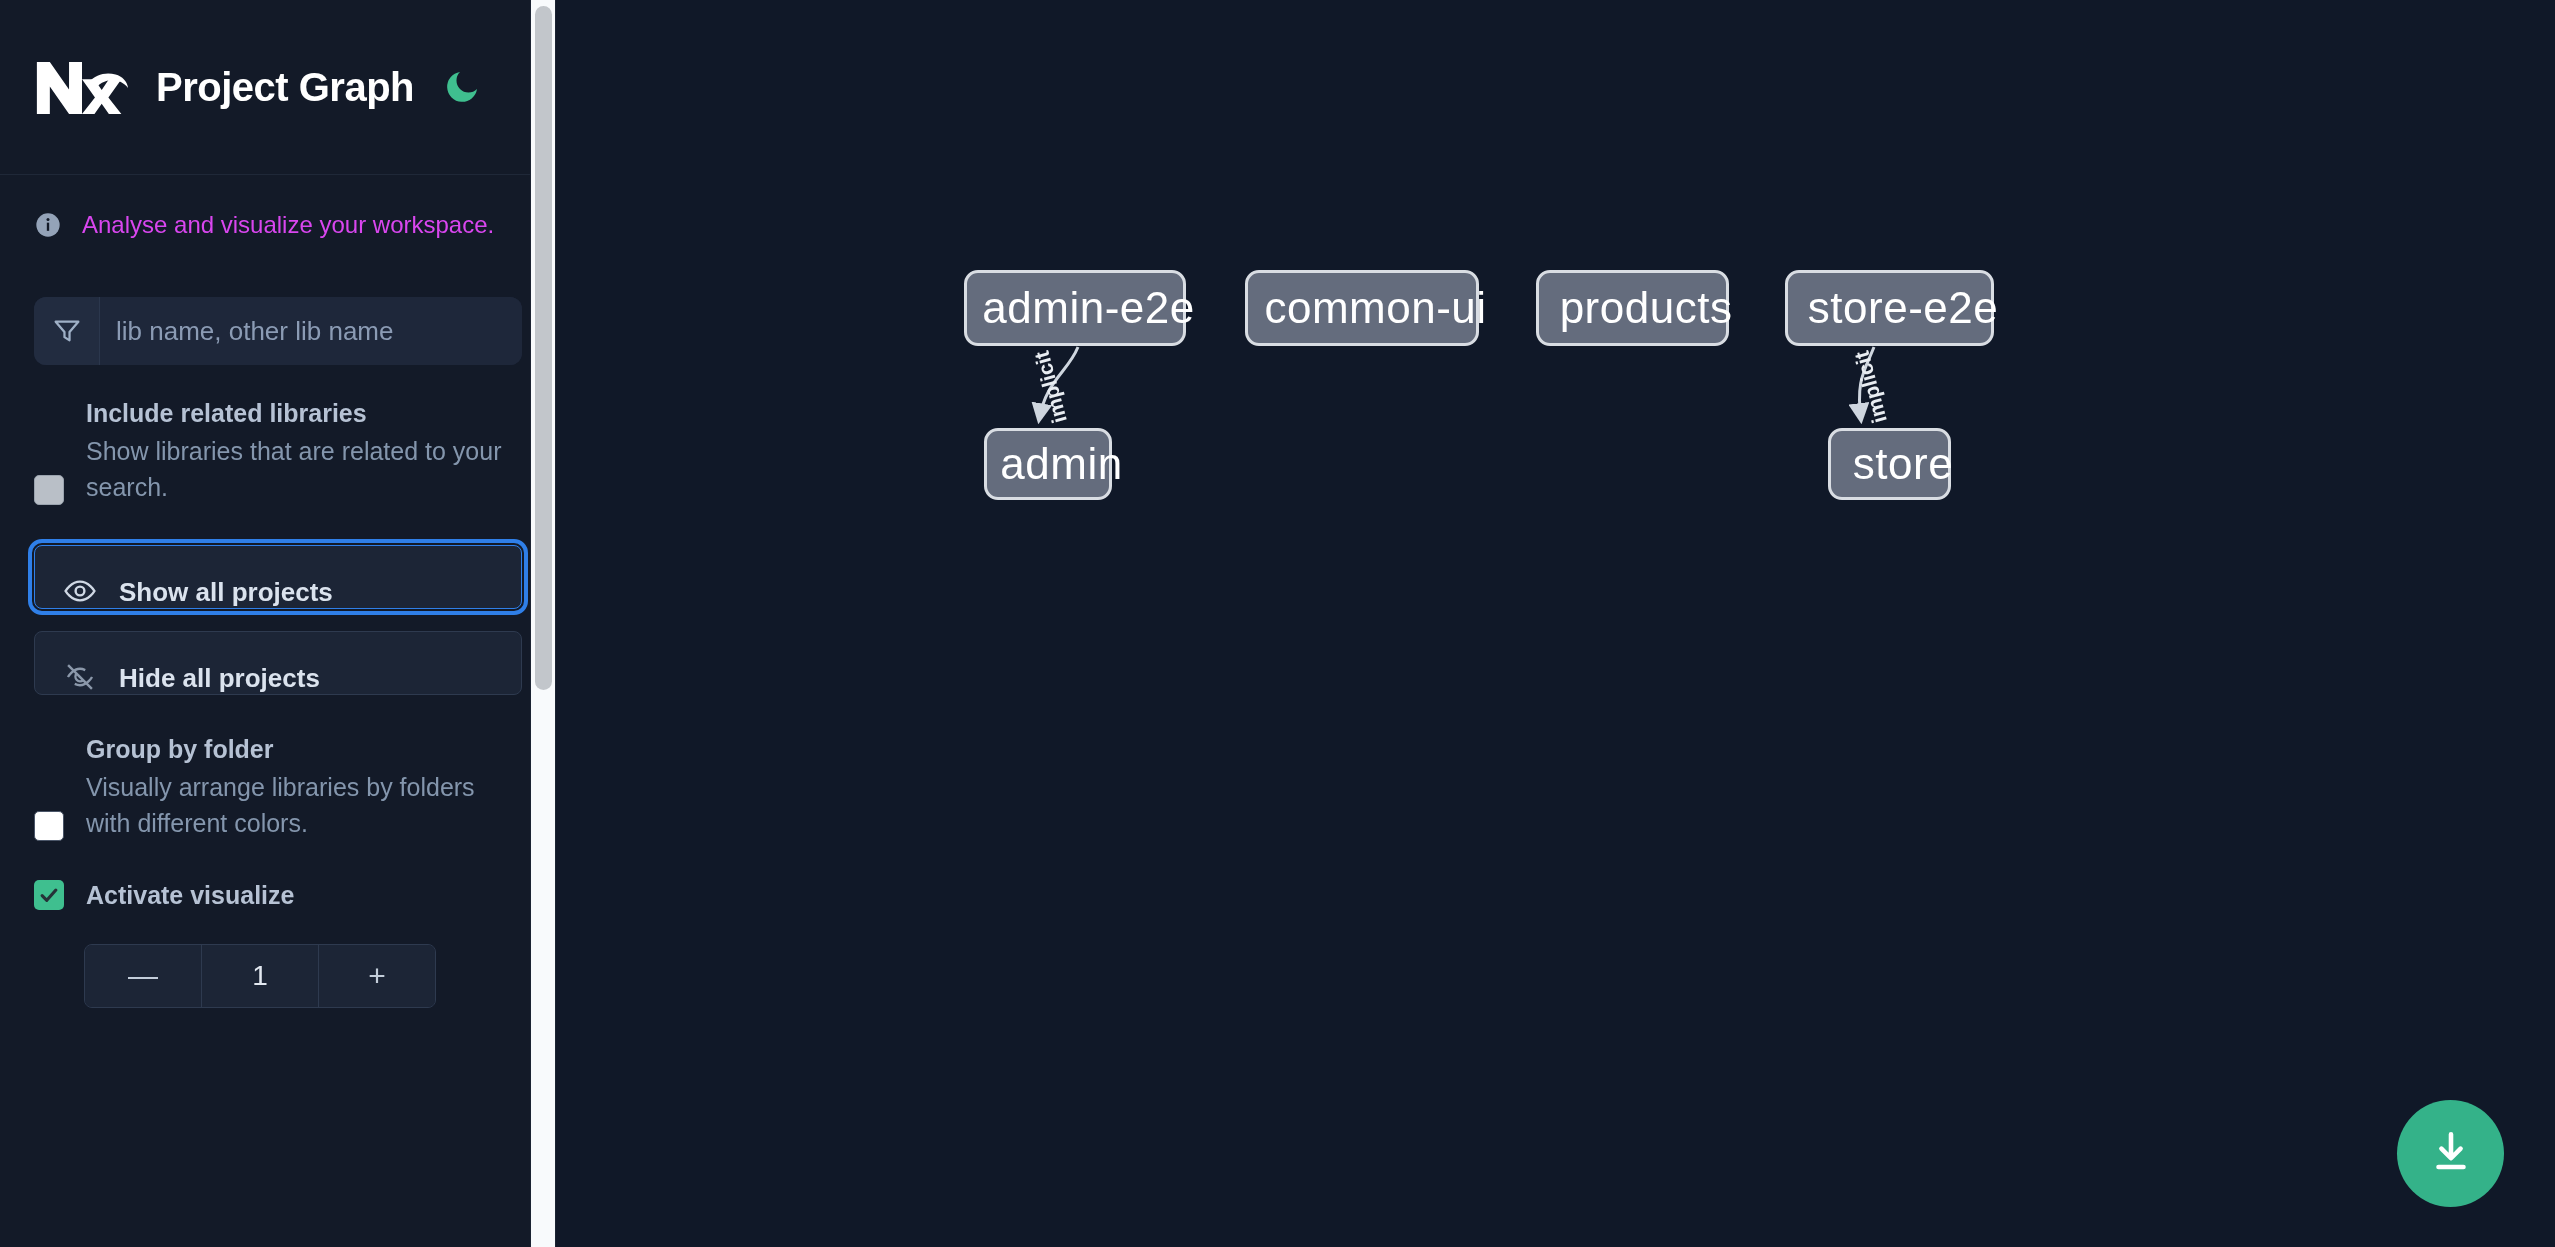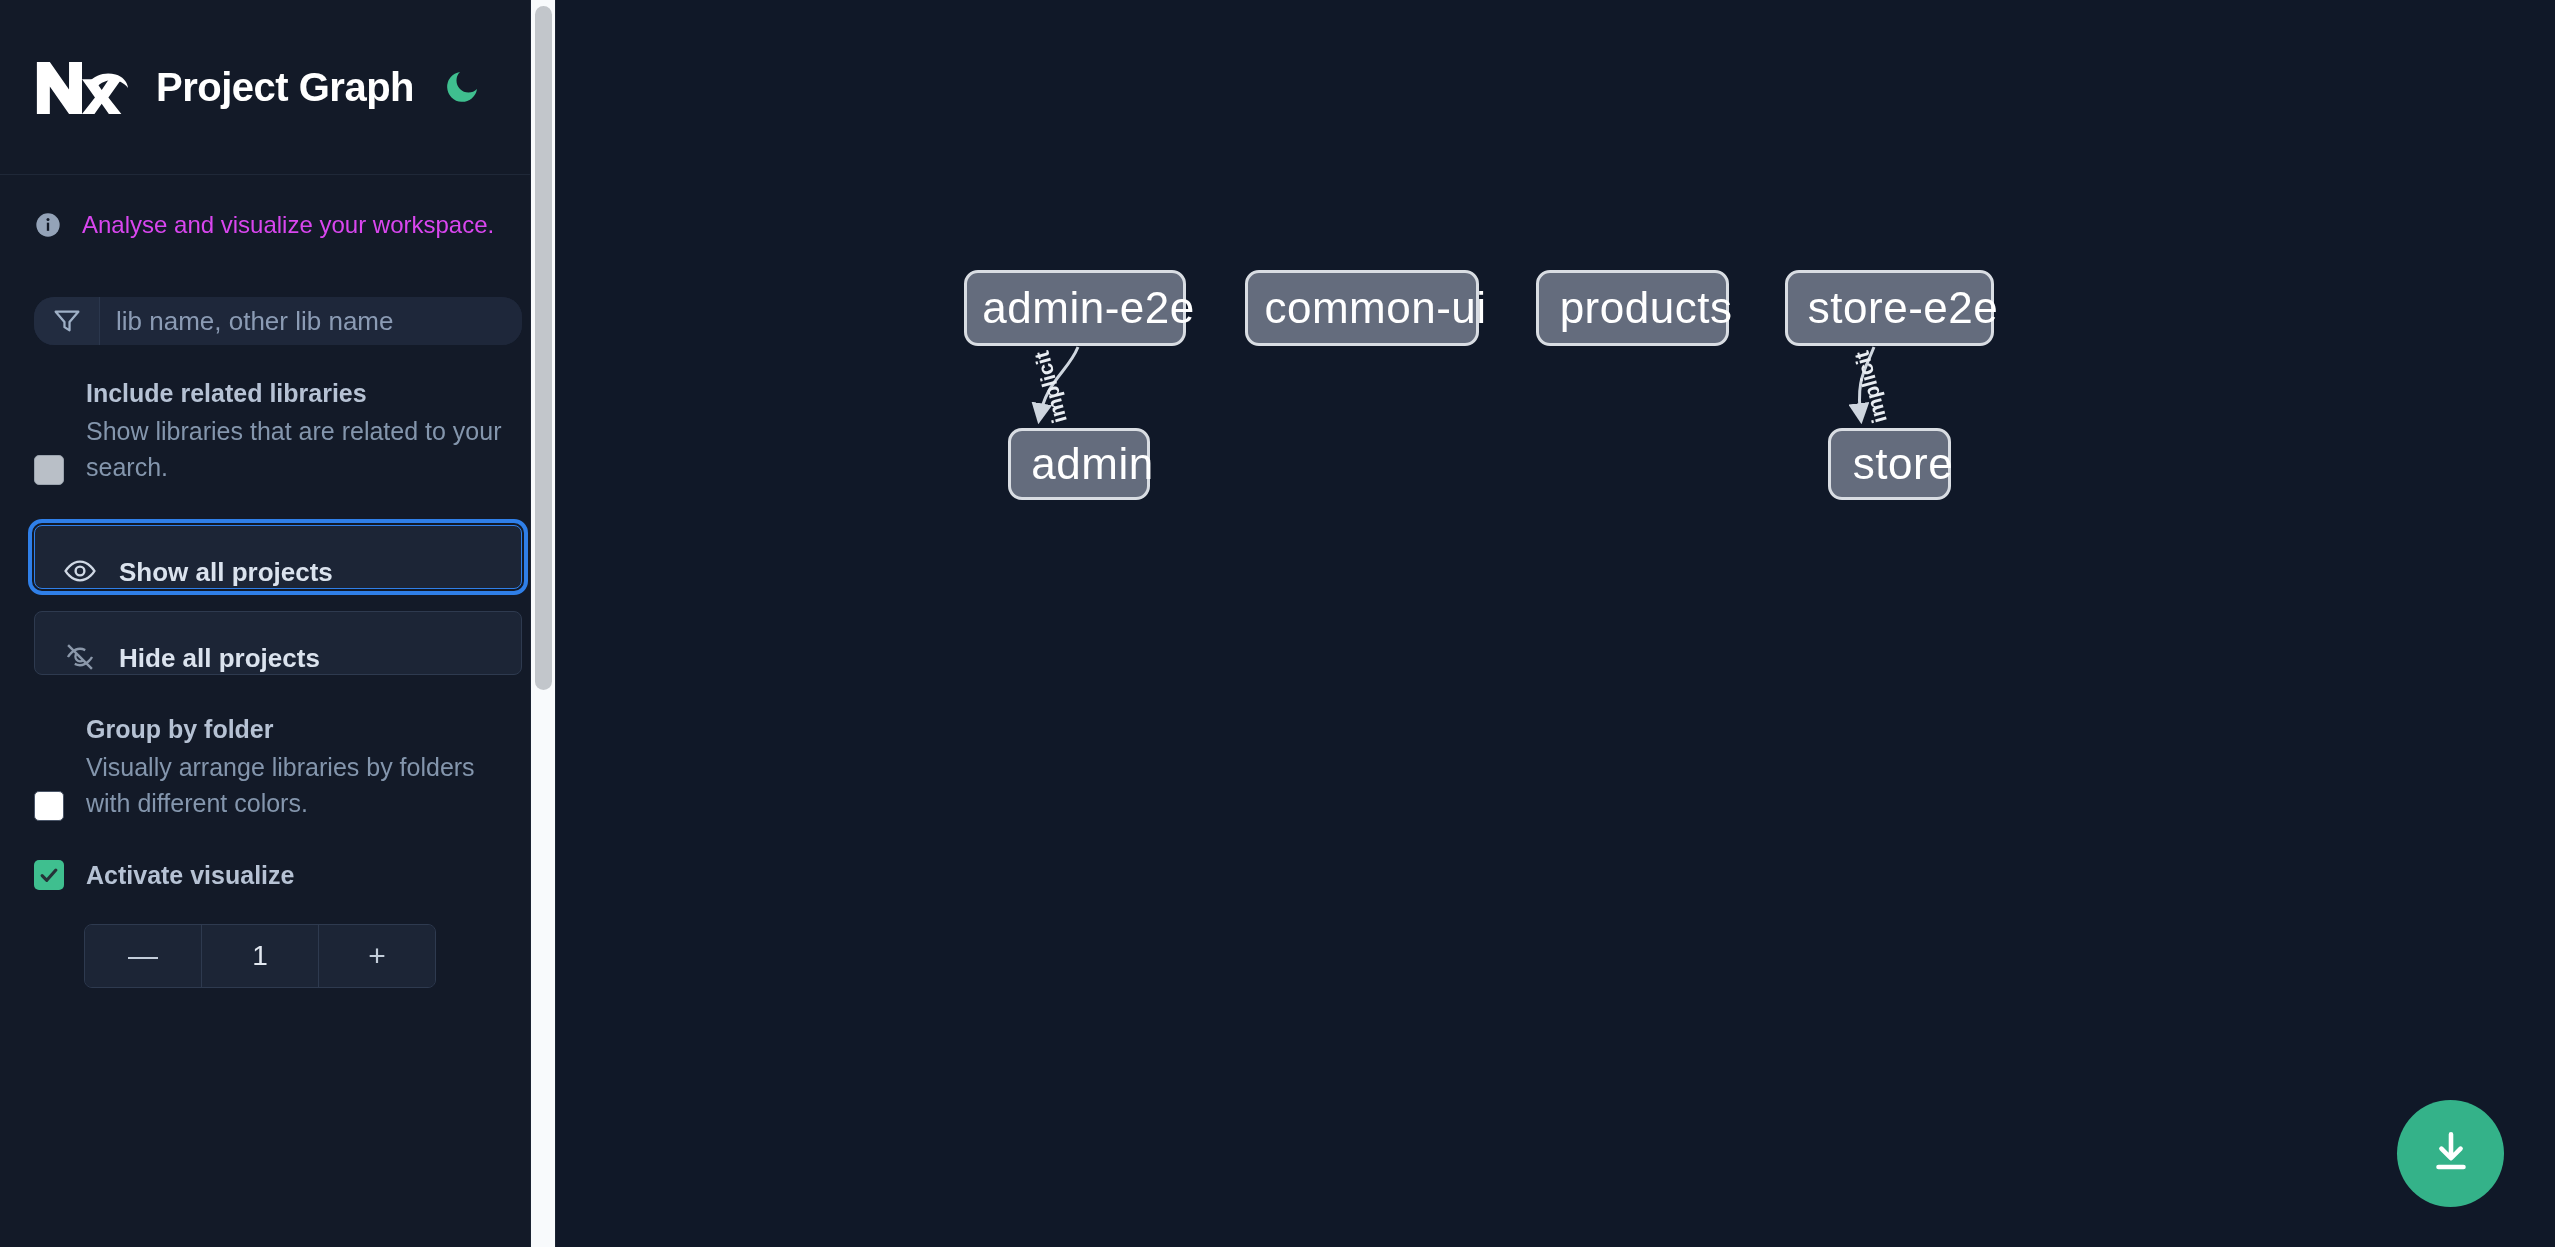--- a/index.html
+++ b/index.html
@@ -40,23 +40,23 @@
     display: flex; align-items: center; gap: 20px;
     padding: 36px 34px 30px 34px;
   }
   .info-icon { width: 28px; height: 28px; flex: 0 0 28px; }
   .tagline-text { color: #d946ef; font-size: 24px; }
 
   .sb-body { padding: 0 34px; }
 
   .search-row {
     display: flex; align-items: stretch;
-    height: 48px;
+    height: 68px;
     background: #1e273a;
-    border-radius: 20px;
+    border-radius: 12px;
     overflow: hidden;
     margin-top: 28px;
   }
   .search-icon-box {
     width: 66px; display: flex; align-items: center; justify-content: center;
     background: #222c40;
     border-right: 1px solid #2b374d;
   }
   .search-input {
     flex: 1 1 auto;
@@ -318,21 +318,21 @@
     </div>
     <div class="node" style="left:980px; top:270px; width:193px; height:76px;">
       <span class="node-label">products</span>
     </div>
     <div class="node" style="left:689px; top:270px; width:234px; height:76px;">
       <span class="node-label">common-ui</span>
     </div>
     <div class="node" style="left:1229px; top:270px; width:209px; height:76px;">
       <span class="node-label">store-e2e</span>
     </div>
-    <div class="node" style="left:452px; top:428px; width:142px; height:72px;">
+    <div class="node" style="left:428px; top:428px; width:128px; height:72px;">
       <span class="node-label">admin</span>
     </div>
     <div class="node" style="left:1272px; top:428px; width:123px; height:72px;">
       <span class="node-label">store</span>
     </div>
 
     <button class="fab">
       <span>
         <svg viewBox="0 0 24 24" width="50" height="50">
           <path fill="none" stroke="#ffffff" stroke-width="2.2" stroke-linecap="round" stroke-linejoin="round" d="M12 3.5v11.2M7.4 10.4 12 15l4.6-4.6M6 19.2h12"></path>

